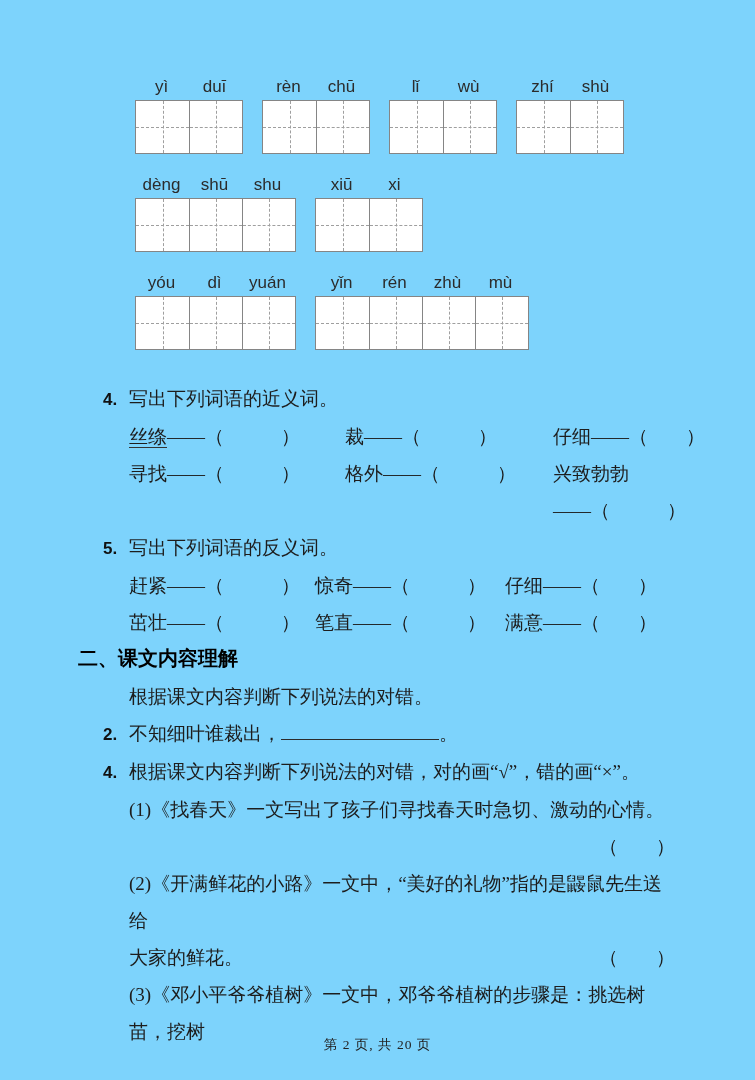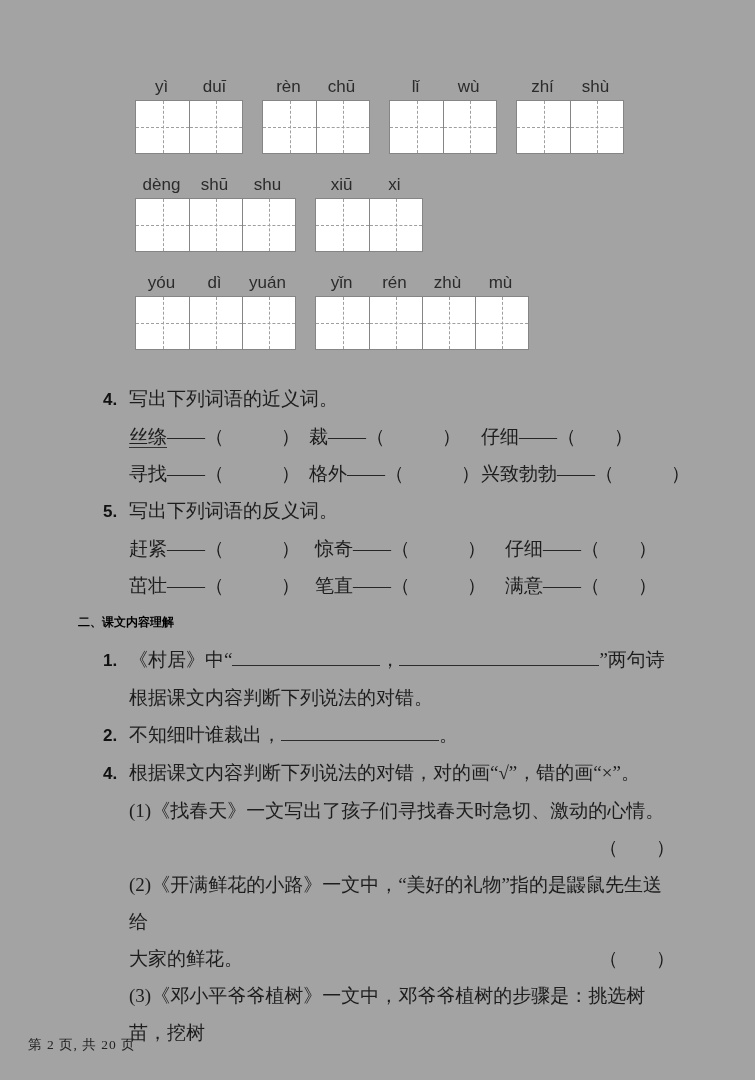--- a/index.html
+++ b/index.html
@@ -1,20 +1,20 @@
 <!DOCTYPE html>
 <html><head>
 <meta charset="utf-8">
 <style>
   * { margin:0; padding:0; box-sizing:border-box; }
   html,body { background:#ffffff; }
   .page {
     position:relative;
     width:755px; height:1080px;
-    background:#a3a3a3;
+    background:#7dd3fc;
     overflow:hidden;
     font-family:"Liberation Serif", serif;
     color:#1d1d1d;
   }
 
   
   .py-section { padding-top:77px; }
   .py-row { display:flex; gap:19px; margin-left:135px; margin-bottom:21px; }
   .py-group { display:block; }
   .py-labels { display:flex; height:23px; }
@@ -37,49 +37,50 @@
 
   
   .text-area { padding-top:9px; font-size:19px; line-height:37px; }
   .qline { padding-left:103px; }
   .qnum {
     display:inline-block; width:26px;
     font-family:"Liberation Sans", sans-serif;
     font-weight:700; font-size:17px; color:#111;
   }
   .word-row { padding-left:129px; display:grid; }
-  .word-row.cols-a { grid-template-columns:180px 172px 1fr; }
+  .word-row.cols-a { grid-template-columns:180px 172px 1fr;gap:36px; }
   .word-row.cols-b { grid-template-columns:186px 190px 1fr; }
   .w.u { border-bottom:1px solid #333; padding-bottom:0px; }
 
   .sec-title {
     padding-left:78px;
-    font-family:Liberation Sans, sans-serif;
-    font-weight:700; font-size:12px; color:#000;
+    font-family:Liberation Mono, monospace;
+    font-weight:700; font-size:20px; color:#000;
   }
 
   .blank {
     display:inline-block;
     border-bottom:1px solid #2b2b2b;
     height:1em; vertical-align:baseline;
   }
   .blank.b1 { width:148px; }
   .blank.b2 { width:200px; }
   .blank.b3 { width:158px; }
   .blank.b4 { width:140px; }
 
   .indent2 { padding-left:129px; }
   .tf-line { padding-left:129px; padding-right:80px; }
   .tf-ansline { display:flex; justify-content:space-between; }
   .ans { white-space:pre; }
 
   .footer {
     position:absolute; left:0; right:0; bottom:26px;
+    text-align:center;
     font-family:"Liberation Serif", serif;
-    font-size:13.5px; color:#222; letter-spacing:1px;padding-left:28px;
+    font-size:13.5px; color:#222; letter-spacing:1px;
   }
 </style>
 </head>
 <body>
 
 <div class="page">
 
   <div class="py-section">
 
     <div class="py-row">
@@ -205,23 +206,20 @@
       <span><span class="w">仔细</span><span class="ans">——（　　）</span></span>
     </div>
     <div class="word-row cols-b">
       <span><span class="w">茁壮</span><span class="ans">——（　　　）</span></span>
       <span><span class="w">笔直</span><span class="ans">——（　　　）</span></span>
       <span><span class="w">满意</span><span class="ans">——（　　）</span></span>
     </div>
 
     <div class="sec-title">二、课文内容理解</div>
 
-    <div class="qline">
-      <span class="qnum">1.</span><span>《村居》中“</span><span class="blank b1"></span><span>，</span><span class="blank b2"></span><span>”两句诗</span>
-    </div>
     <div class="indent2">
       <span>根据课文内容判断下列说法的对错。</span>
     </div>
 
     <div class="qline">
       <span class="qnum">2.</span><span>不知细叶谁裁出，</span><span class="blank b3"></span><span>。</span>
     </div>
 
 
     <div class="qline">

